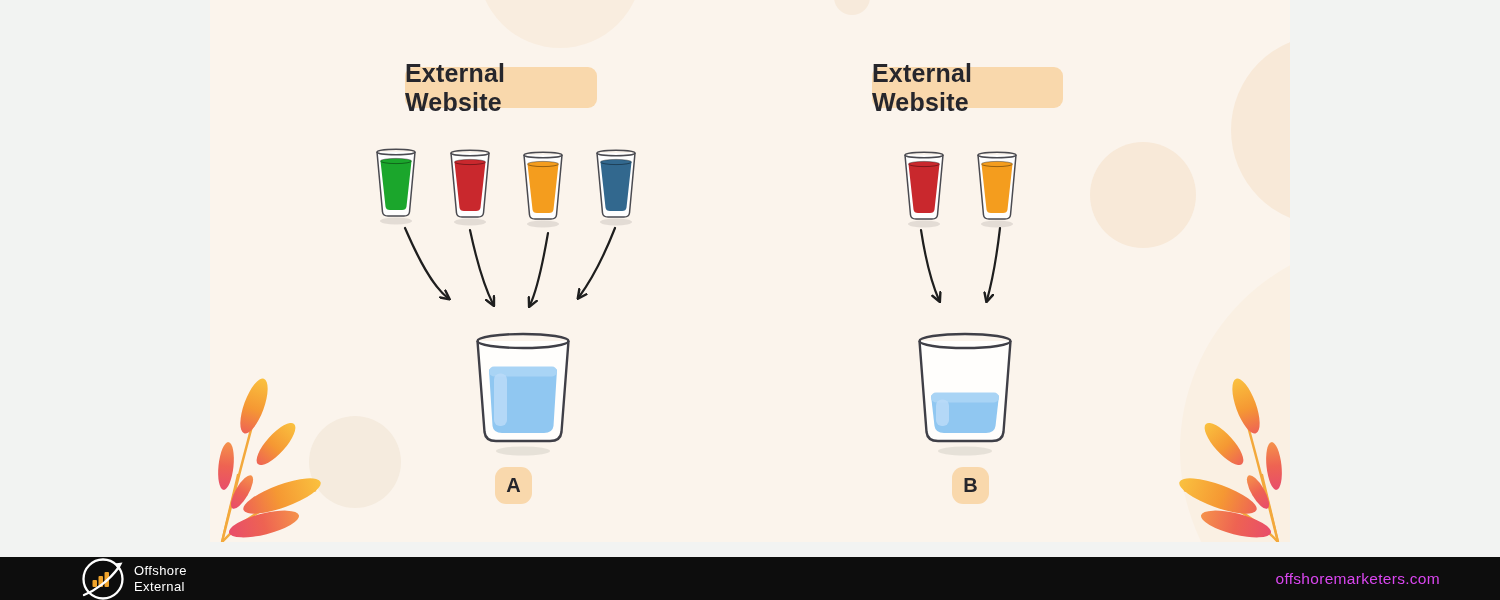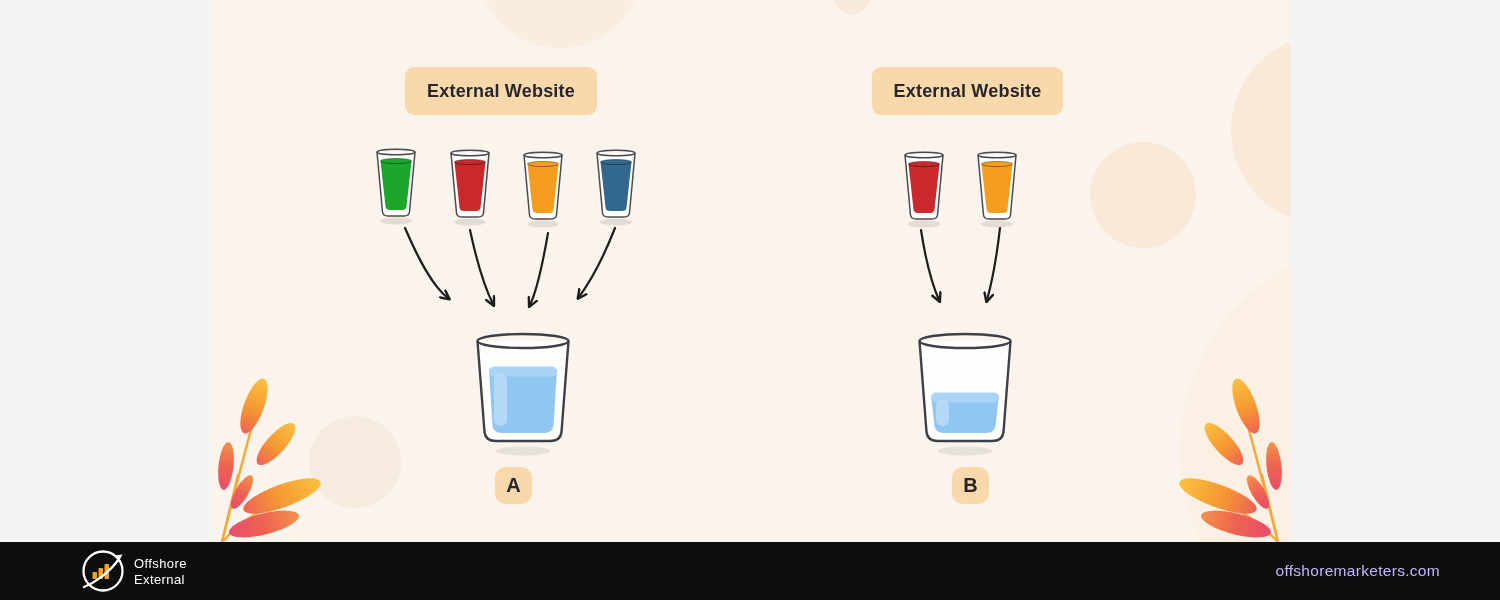--- a/index.html
+++ b/index.html
@@ -16,23 +16,23 @@
   .c2 { left:1021px; top:35px;   width:190px; height:190px; background:#F8E9D8; }
   .c3 { left:99px;   top:416px;  width:92px;  height:92px;  background:#F5EBDE; }
   .c4 { left:624px;  top:-21px;  width:36px;  height:36px;  background:#F7EADB; }
   .c5 { left:268px;  top:-116px; width:164px; height:164px; background:#F9EDDF; }
   .c6 { left:970px;  top:240px;  width:420px; height:420px; background:#FAF0E3; }
 
   .leaves { position:absolute; z-index:1; }
   .leaves-left  { left:2px;  top:374px; }
   .leaves-right { right:2px; top:374px; transform:scaleX(-1); }
 
-  .badge { position:absolute; z-index:2; height:48px; background:#F9D8AC; border-radius:9px;
+  .badge { position:absolute; z-index:2; height:41px; background:#F9D8AC; border-radius:9px;
            display:flex; align-items:center; justify-content:center;
-           font-size:18px; font-weight:700; color:#26262C; letter-spacing:.2px; }
+           font-size:25px; font-weight:700; color:#26262C; letter-spacing:.2px; }
   .badge-left  { left:195px; top:67px; width:192px; }
   .badge-right { left:662px; top:67px; width:191px; }
 
   .glass-small { position:absolute; z-index:2; width:48px; height:82px; }
   .gs-1 { left:162px; top:146px; }
   .gs-2 { left:236px; top:147px; }
   .gs-3 { left:309px; top:149px; }
   .gs-4 { left:382px; top:147px; }
   .gs-5 { left:690px; top:149px; }
   .gs-6 { left:763px; top:149px; }
@@ -47,27 +47,27 @@
   .gb-a { left:263px; top:330px; }
   .gb-b { left:705px; top:330px; }
 
   .label-badge { position:absolute; z-index:2; width:37px; height:37px; background:#F9D8AC;
                  border-radius:11px; display:flex; align-items:center; justify-content:center;
                  font-size:20px; font-weight:700; color:#26262C; }
   .label-a { left:285px; top:467px; }
   .label-b { left:742px; top:467px; }
 
   
-  .footer { position:absolute; left:0; bottom:0; width:1500px; height:58px; background:#0D0D0D;
+  .footer { position:absolute; left:0; bottom:0; width:1500px; height:43px; background:#0D0D0D;
             z-index:3; display:flex; align-items:center; justify-content:space-between;
             padding:0 60px 0 80px; }
   .brand { display:flex; align-items:center; gap:8px; }
   .brand-text { display:flex; flex-direction:column; gap:1px; color:#FFFFFF;
                 font-size:13px; font-weight:500; letter-spacing:.4px; line-height:15px; }
-  .site { color:#c4b5fd; font-size:15.5px; letter-spacing:.3px;margin-left:34px; }
+  .site { color:#d946ef; font-size:15.5px; letter-spacing:.3px;margin-left:34px; }
 </style>
 </head>
 <body>
 
 <div class="stage">
   <div class="canvas">
 
     <div class="deco c1"></div>
     <div class="deco c2"></div>
     <div class="deco c3"></div>

